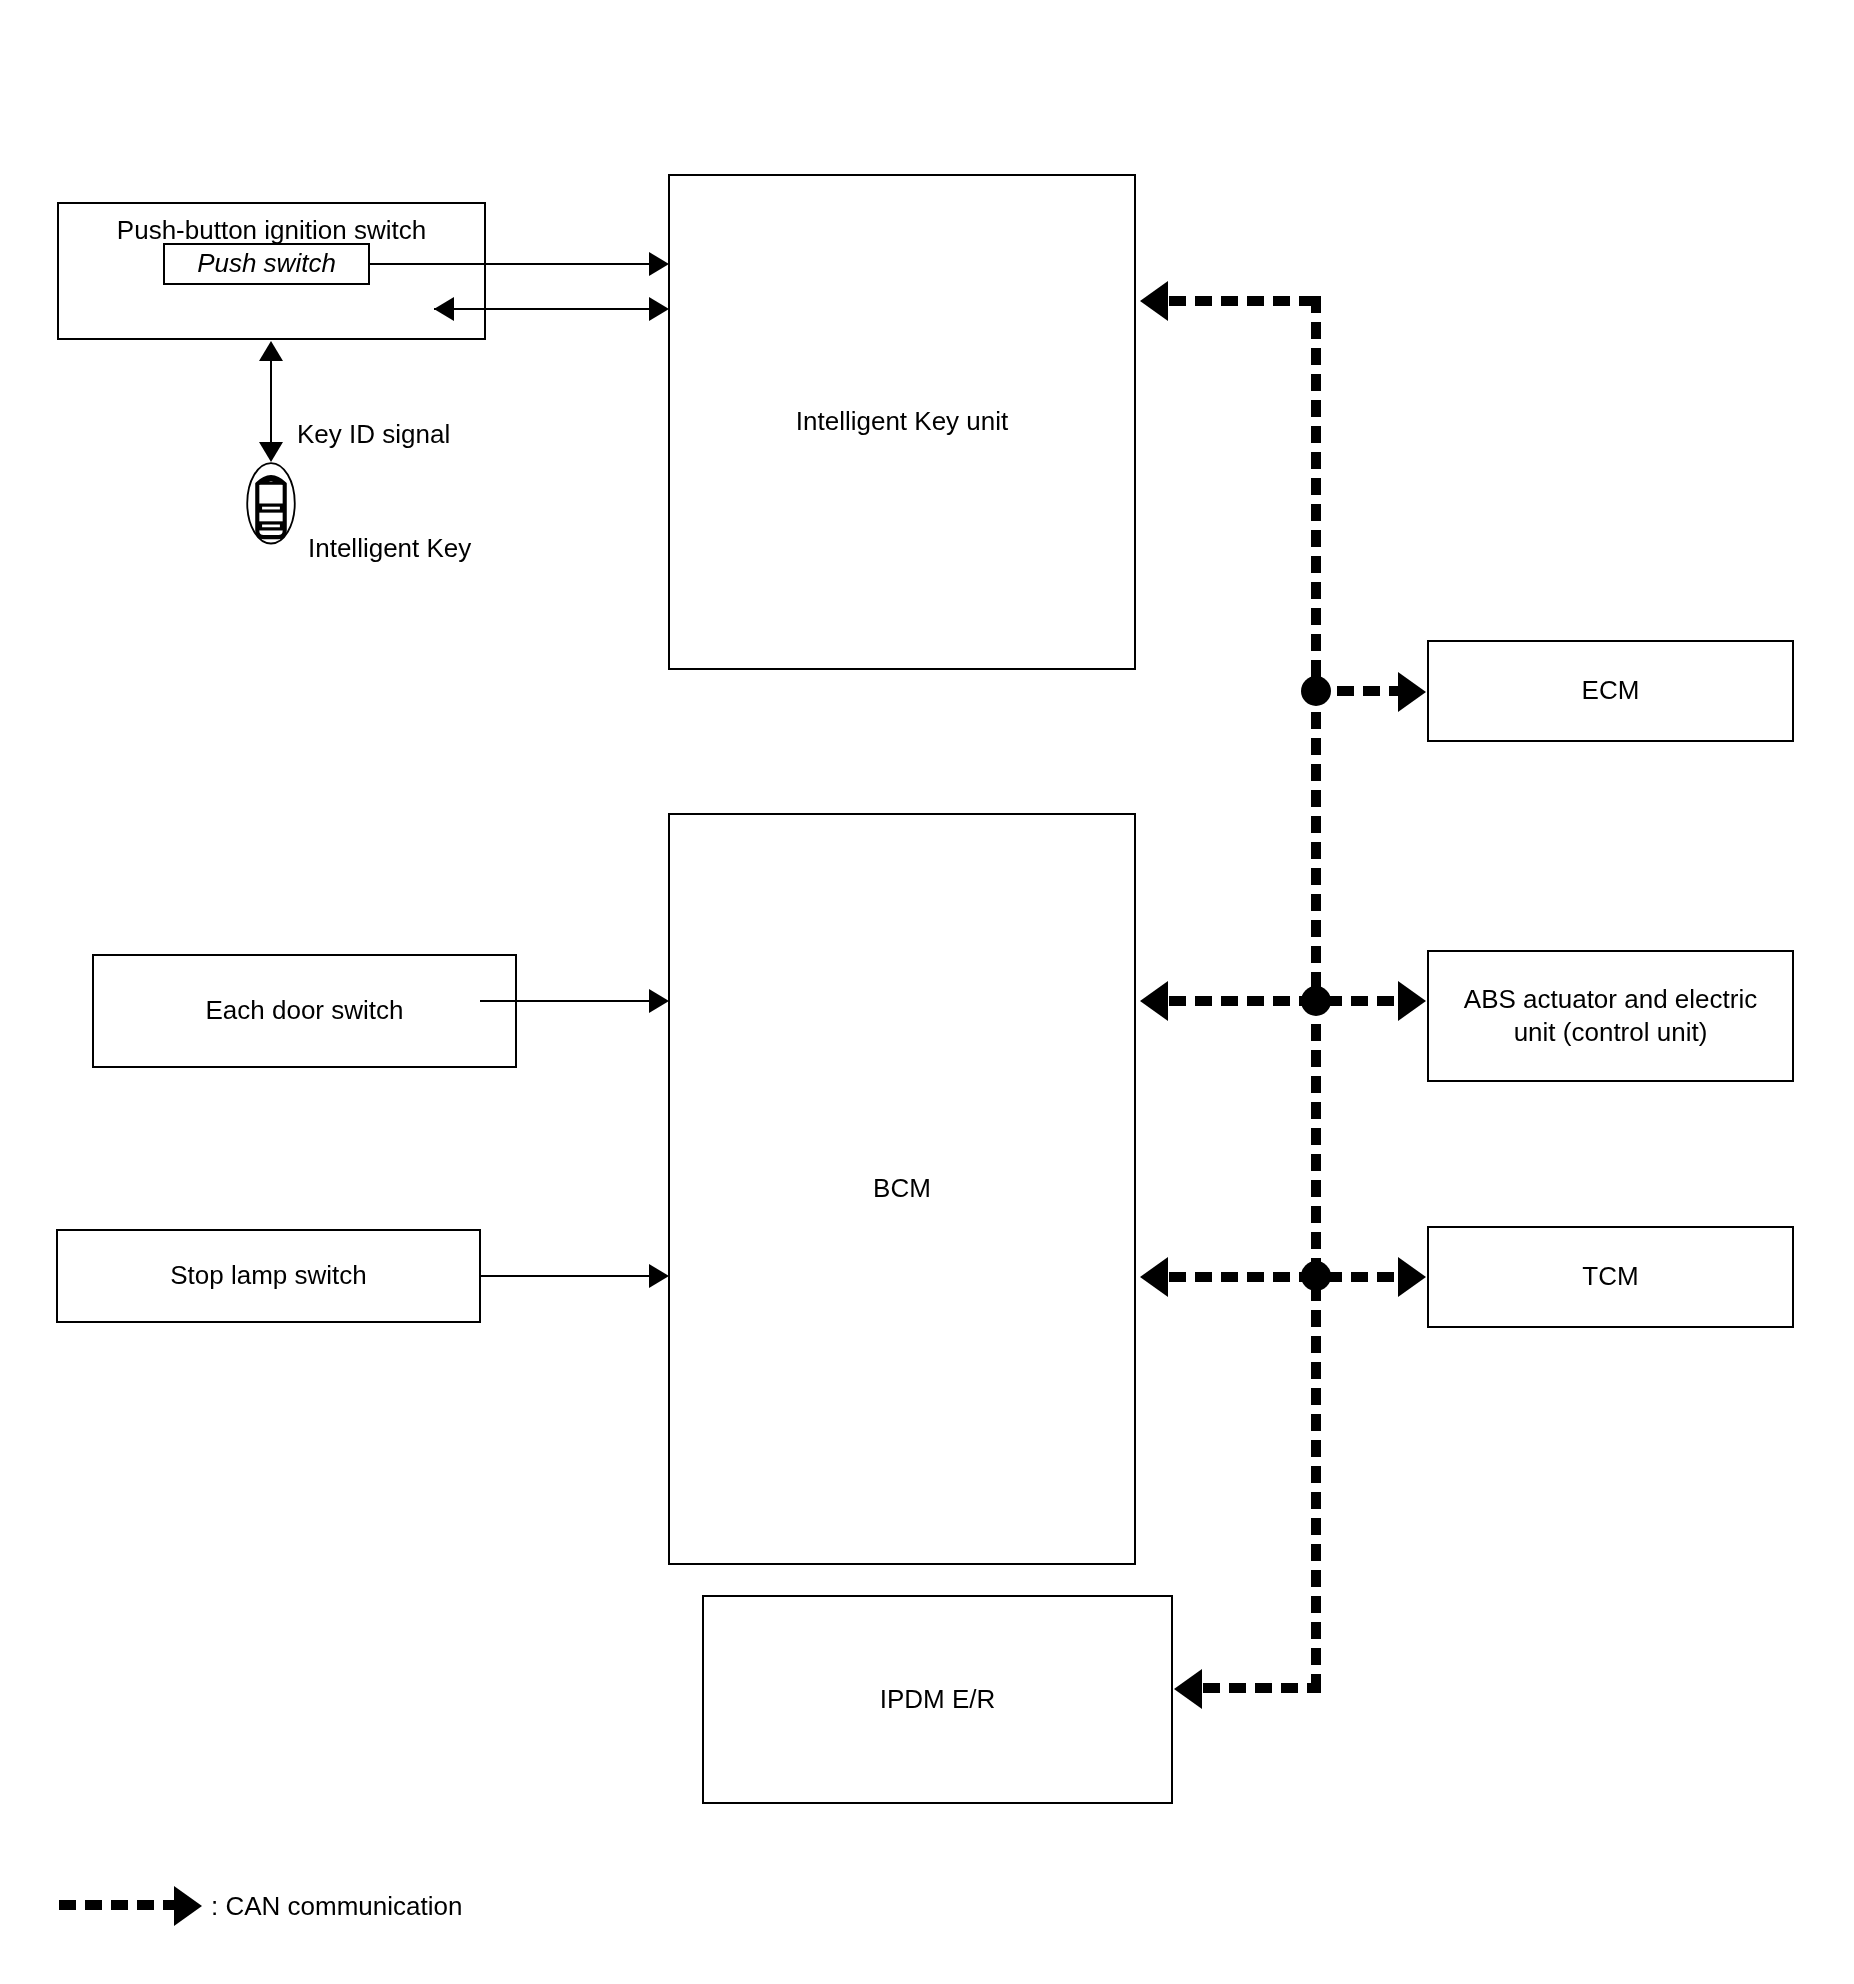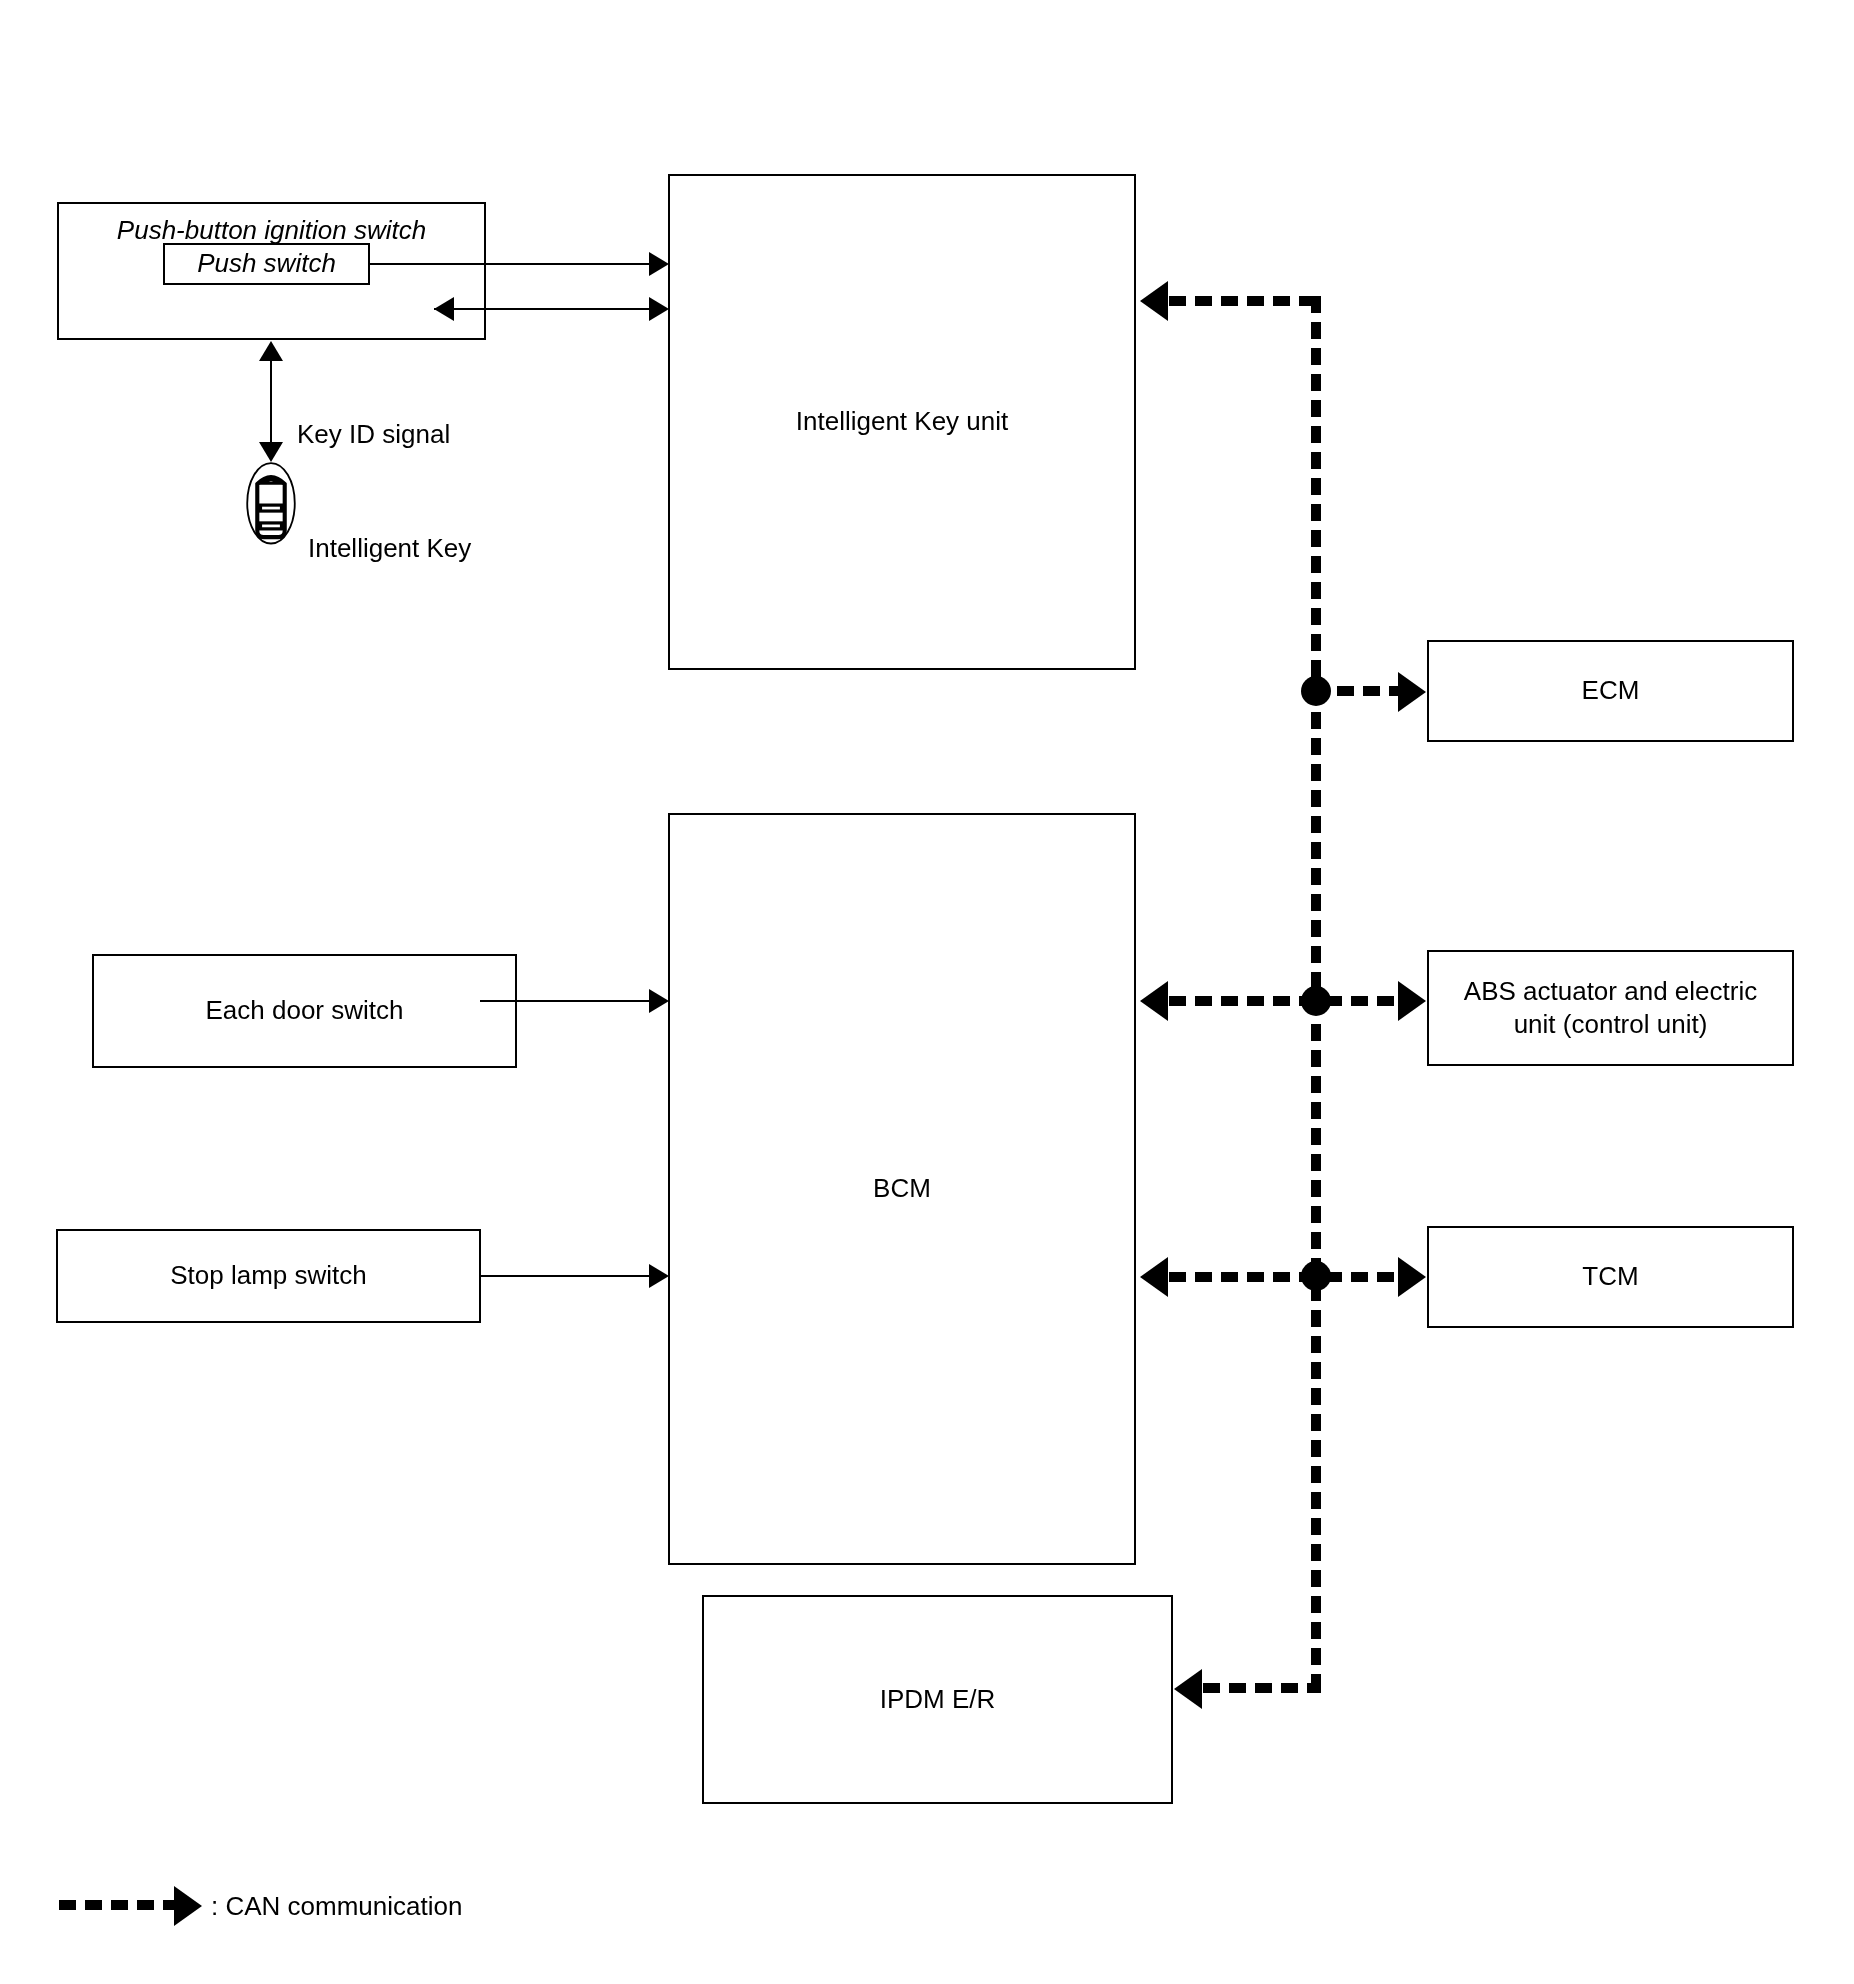--- a/index.html
+++ b/index.html
@@ -46,21 +46,20 @@
   #pbis-container {
     border-width: 2.3px;
     display: block;
   }
   #pbis-title {
     position: absolute;
     top: 10px;
     left: 0;
     right: 0;
     font-size: 26px;
-    font-style: italic;
   }
   
   .hline {
     position: absolute;
     background: #000000;
     height: 2.3px;
   }
   .vline {
     position: absolute;
     background: #000000;
@@ -212,21 +211,21 @@
   <div class="box" style="left:56px; top:1229px; width:425px; height:94px;">
     <span class="box-label">Stop lamp switch</span>
   </div>
   <div class="hline" style="left:480px; top:1275px; width:170px;"></div>
   <div class="ah-right" style="left:649px; top:1264px;"></div>
 
   <div class="box" style="left:1427px; top:640px; width:367px; height:102px;">
     <span class="box-label">ECM</span>
   </div>
 
-  <div class="box" style="left:1427px; top:950px; width:367px; height:116px;">
+  <div class="box" style="left:1427px; top:950px; width:367px; height:132px;">
     <span class="box-label">ABS actuator and electric
 unit (control unit)</span>
   </div>
 
   <div class="box" style="left:1427px; top:1226px; width:367px; height:102px;">
     <span class="box-label">TCM</span>
   </div>
 
   <div class="can-h" style="left:1169px; top:296px; width:152px;"></div>
   <div class="can-ah-left" style="left:1140px; top:281px;"></div>

